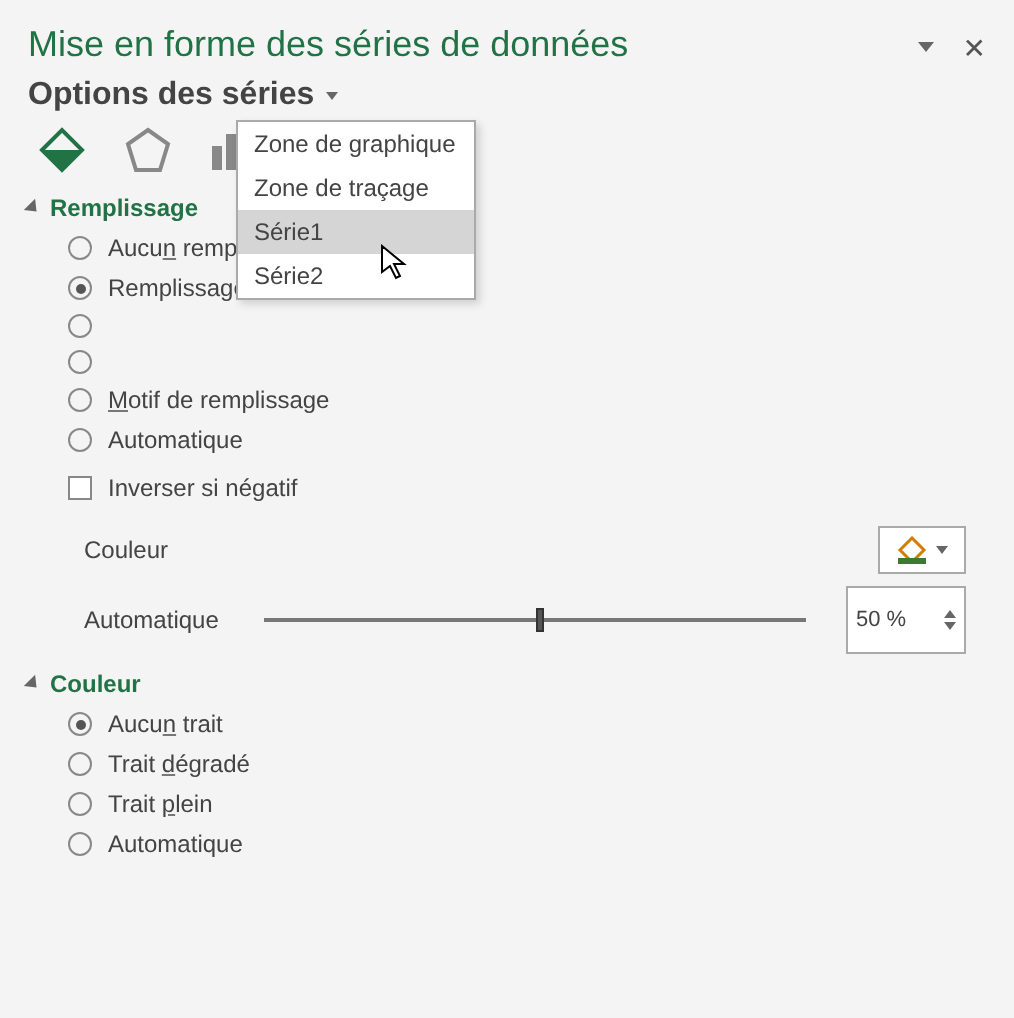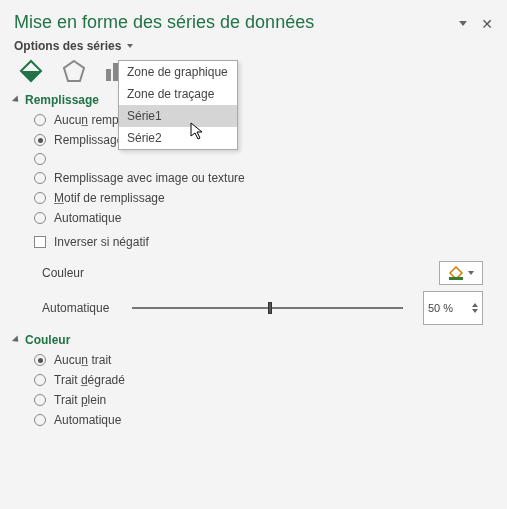--- a/index.html
+++ b/index.html
@@ -28,21 +28,21 @@
     font-size: 18px;
     font-weight: 400;
     margin: 4px 0 6px 0;
   }
   .hdr-icons { display:flex; gap:14px; align-items:center; }
   .options-row {
     display: flex;
     align-items: center;
     gap: 6px;
     font-weight: 600;
-    font-size: 12px;
+    font-size: 16px;
     margin-bottom: 4px;
   }
   .tri-down {
     width:0; height:0;
     border-left:4px solid transparent;
     border-right:4px solid transparent;
     border-top:5px solid #666;
   }
   .tri-down.small {
     border-left:3px solid transparent;
@@ -180,21 +180,20 @@
     </div>
     <div class="radio-row">
       <div class="radio checked"></div>
       <span><span>Remplissage </span><span class="ul">u</span><span>ni</span></span>
     </div>
     <div class="radio-row">
       <div class="radio"></div>
     </div>
     <div class="radio-row">
       <div class="radio"></div>
-      <span>Remplissage avec image ou texture</span>
     </div>
     <div class="radio-row">
       <div class="radio"></div>
       <span><span class="ul">M</span><span>otif de remplissage</span></span>
     </div>
     <div class="radio-row">
       <div class="radio"></div>
       <span>Automatique</span>
     </div>
     <div class="check-row" style="margin-top:4px;">

